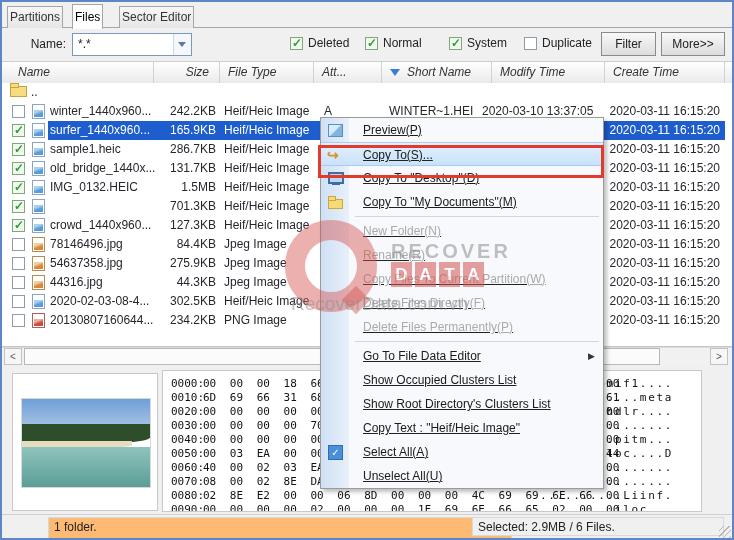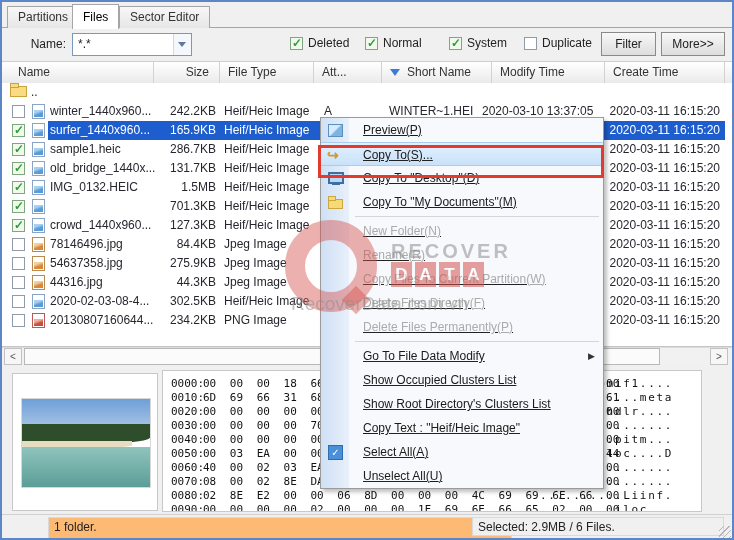--- a/index.html
+++ b/index.html
@@ -4,21 +4,21 @@
 <style>
   html,body{margin:0;padding:0;background:#d6d6d6;}
   #app{
     position:relative;width:734px;height:540px;background:#f0f0f0;
     font-family:"Liberation Sans",sans-serif;font-size:12px;color:#222;
     border:2px solid #5c86c5;box-sizing:border-box;overflow:hidden;
   }
   
   .tabbar{position:absolute;left:0;top:0;width:730px;height:26px;}
   .tabbar::after{content:"";position:absolute;left:0;right:0;bottom:0;border-bottom:1px solid #a5a5a5;}
-  .tab{position:absolute;top:4px;height:21px;line-height:21px;padding:0 10px;
+  .tab{position:absolute;top:4px;height:21px;line-height:21px;padding:0 2px;
        background:linear-gradient(#f7f7f7,#e6e6e6);border:1px solid #a5a5a5;border-bottom:none;
        color:#333;z-index:1;}
   .tab.active{top:2px;height:24px;line-height:24px;background:#ffffff;z-index:3;color:#000;}
   .tab.t0{left:5px;}
   .tab.t1{left:70px;}
   .tab.t2{left:117px;}
   
   .filterbar{position:absolute;left:0;top:27px;width:730px;height:31px;background:#f0f0f0;}
   .name-label{position:absolute;left:22px;top:8px;width:42px;text-align:right;}
   .combo{position:absolute;left:70px;top:4px;width:118px;height:21px;background:#fff;
@@ -36,21 +36,21 @@
   .cb{display:inline-block;width:13px;height:13px;background:#fff;border:1px solid #8f9ba6;
       box-sizing:border-box;position:relative;flex:none;}
   .cb.checked{background:#f0f9ec;border-color:#7fa77f;}
   .cb.checked::after{content:"\2713";position:absolute;left:1px;top:-2px;color:#2f9e38;font-weight:bold;font-size:12px;}
   .btn{position:absolute;top:3px;height:24px;background:linear-gradient(#f8f8f8,#dddddd);
        border:1px solid #8a8a8a;text-align:center;line-height:22px;box-sizing:border-box;color:#222;}
   .btn.filter{left:599px;width:55px;}
   .btn.more{left:659px;width:64px;}
   
   .grid-header{position:absolute;left:0;top:59px;width:730px;height:22px;
-      background:linear-gradient(#ffffff,#e9e9e9);border-top:1px solid #cfcfcf;border-bottom:1px solid #bdbdbd;}
+      background:linear-gradient(#ffffff,#e9e9e9);border-top:1px solid #cfcfcf;border-bottom:1px solid #bdbdbd;font-style:italic;}
   .hcell{position:absolute;top:0;height:21px;line-height:21px;padding-left:8px;border-right:1px solid #d2d2d2;
       box-sizing:border-box;color:#333;overflow:hidden;white-space:nowrap;}
   .hcell.c-name{left:8px;width:144px;}
   .hcell.c-size{left:152px;width:66px;text-align:right;padding-right:10px;}
   .hcell.c-type{left:218px;width:94px;}
   .hcell.c-att{left:312px;width:68px;}
   .hcell.c-short{left:380px;width:110px;}
   .hcell.c-modify{left:490px;width:113px;}
   .hcell.c-create{left:603px;width:120px;}
   .sort-arrow{display:inline-block;width:0;height:0;border-left:5px solid transparent;
@@ -498,21 +498,21 @@
   </div>
 
   <div class="menu-item disabled">
     
     <span class="mi-pre">Delete Files Permanently(</span><span class="hotkey">P</span><span class="mi-post">)</span>
     
   </div>
 <div class="menu-sep"></div>
   <div class="menu-item">
     
-    <span class="mi-pre">Go To File Data Modify</span><span class="hotkey"></span><span class="mi-post"></span>
+    <span class="mi-pre">Go To File Data Editor</span><span class="hotkey"></span><span class="mi-post"></span>
     <span class="submenu-arrow">▶</span>
   </div>
 
   <div class="menu-item">
     
     <span class="mi-pre">Show Occupied Clusters List</span><span class="hotkey"></span><span class="mi-post"></span>
     
   </div>
 
   <div class="menu-item">

